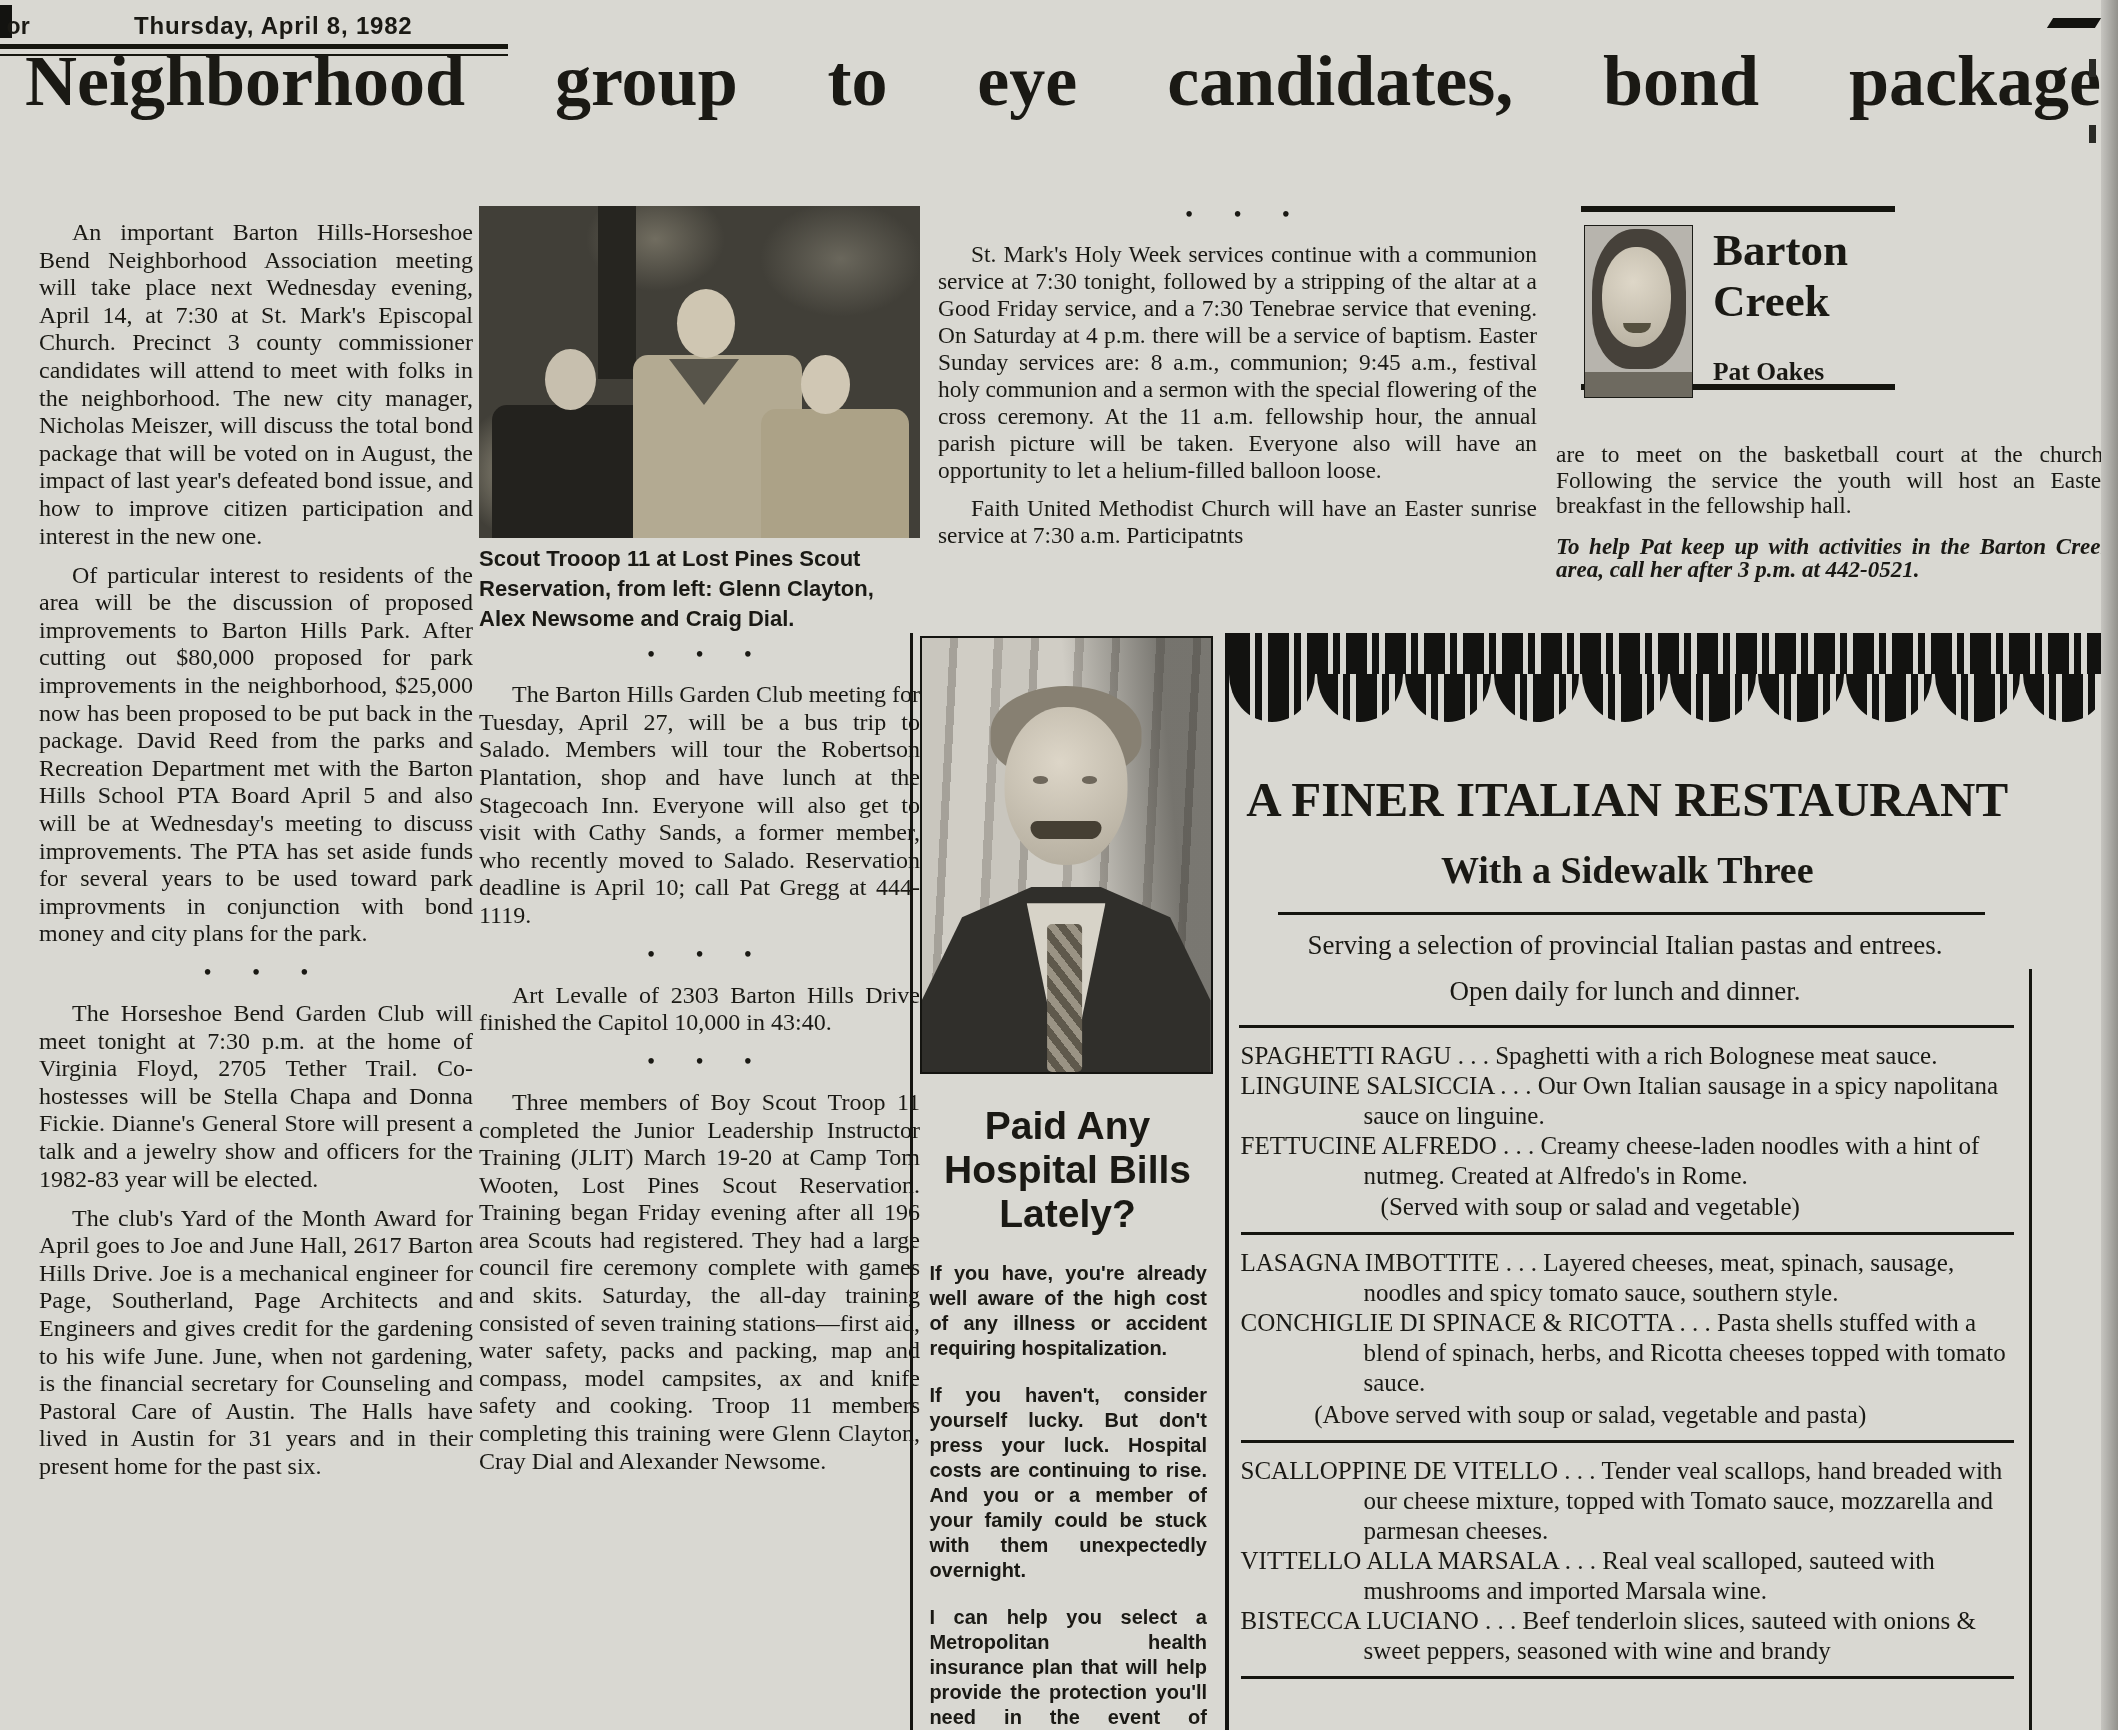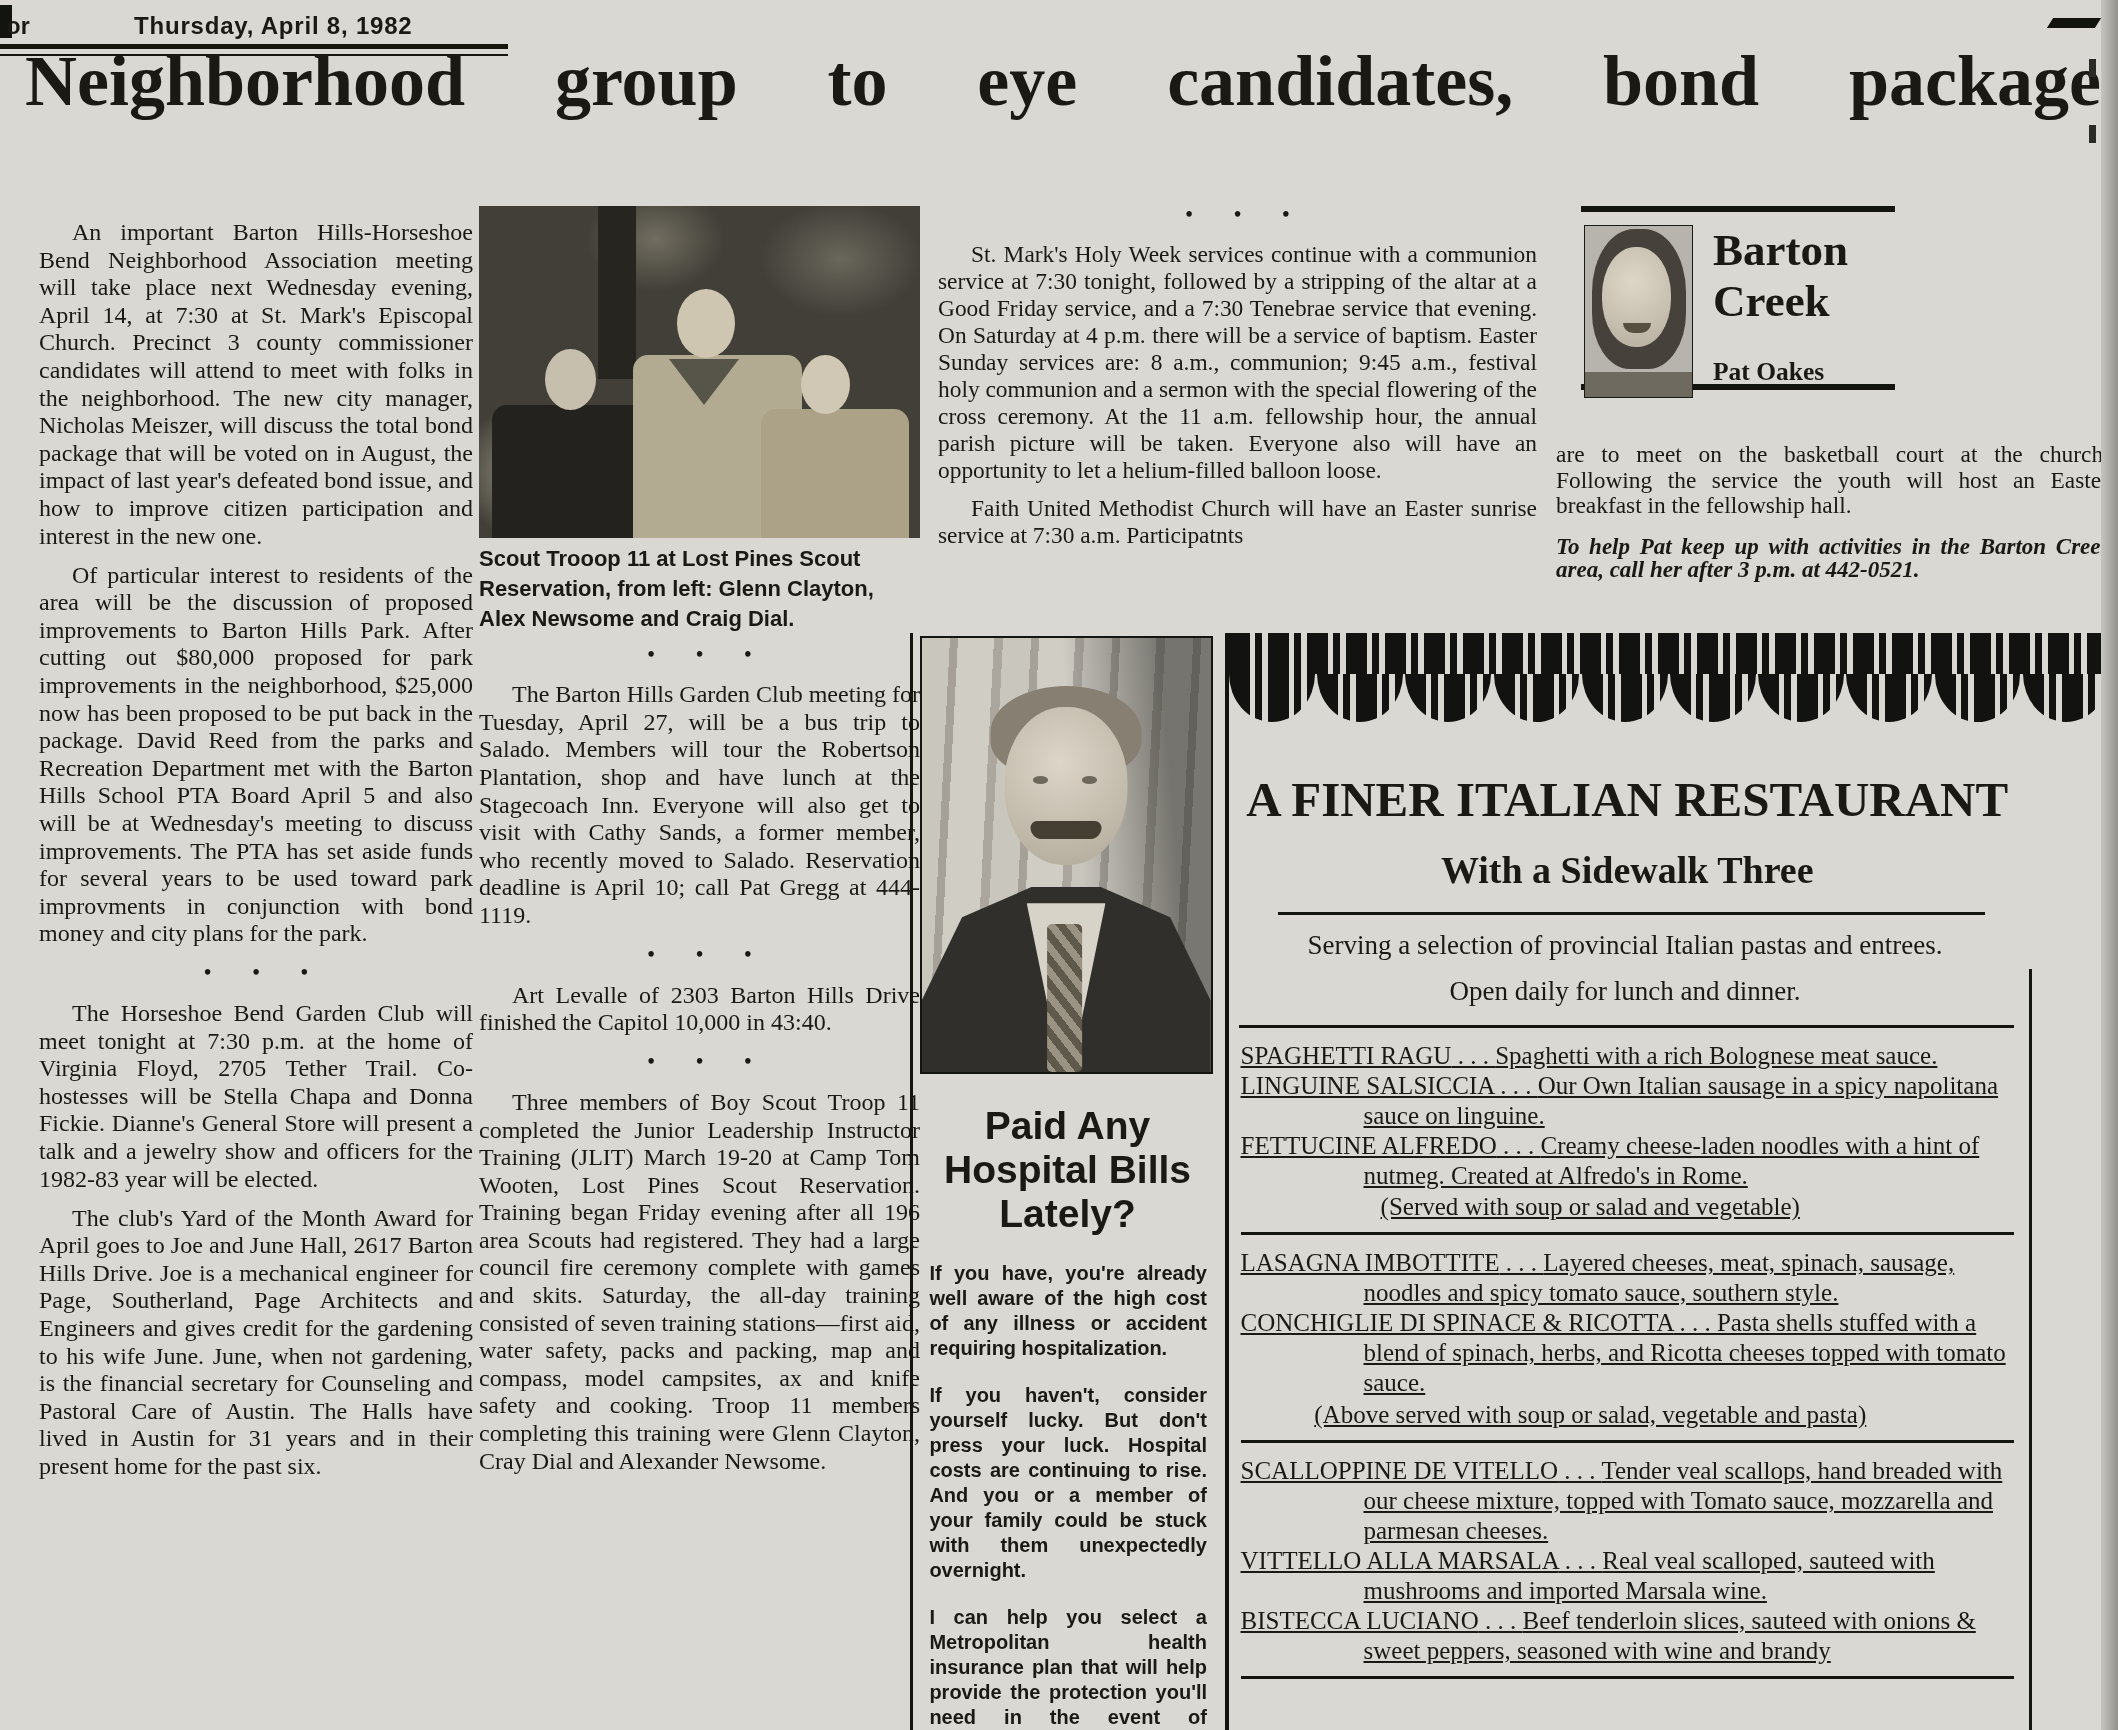--- a/index.html
+++ b/index.html
@@ -93,21 +93,21 @@
   .awning-band{height:41px;}
   .scallops{display:flex;height:48px;}
   .scallop{flex:1;margin-right:2.5px;border-radius:0 0 50% 50% / 0 0 100% 100%;}
   .resto-title{margin:49px 97px 0 11.5px;text-align:center;font-weight:bold;font-size:49px;
                letter-spacing:0;white-space:nowrap;}
   .resto-sub{margin:20px 97px 0 11.5px;text-align:center;font-weight:bold;font-size:38px;}
   .resto-rule1{margin:20px auto 0 49px;width:707px;height:2.5px;background:#15150f;}
   .resto-tag{margin-top:15px;text-align:center;font-size:27px;padding-right:90px;}
   .resto-rule2{margin:18px 97px 0 10px;height:3.3px;background:#15150f;}
   .menu{margin:0 97px 0 11.5px;font-size:25px;line-height:30px;text-align:left;}
-  .menu-section{padding:13px 0 10px;border-bottom:3.3px solid #15150f;text-decoration:underline;}
+  .menu-section{padding:13px 0 10px;border-bottom:3.3px solid #15150f;}
   .menu-section:last-child{border-bottom:none;}
   .menu-item{padding-left:123px;text-indent:-123px;}
   .menu-note{text-align:center;padding-right:74px;margin-top:1.6px;}
   .resto-right-border{position:absolute;right:79px;top:336px;bottom:0;width:3.3px;background:#15150f;}
 
   
   .edge-strip{position:absolute;right:0;top:0;width:18px;height:100%;
               background:linear-gradient(90deg,#c6c5c0,#8f8e89);}
   .corner-mark{position:absolute;right:21.4px;top:18px;width:48px;height:10px;background:#131310;transform:skewX(-32deg);}
   .nib{position:absolute;right:23px;width:7.4px;height:18px;background:#2a2a26;}

